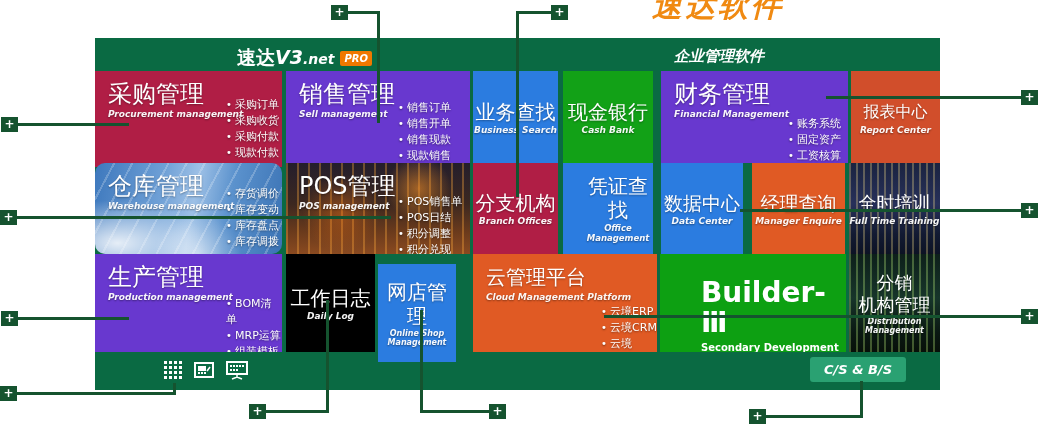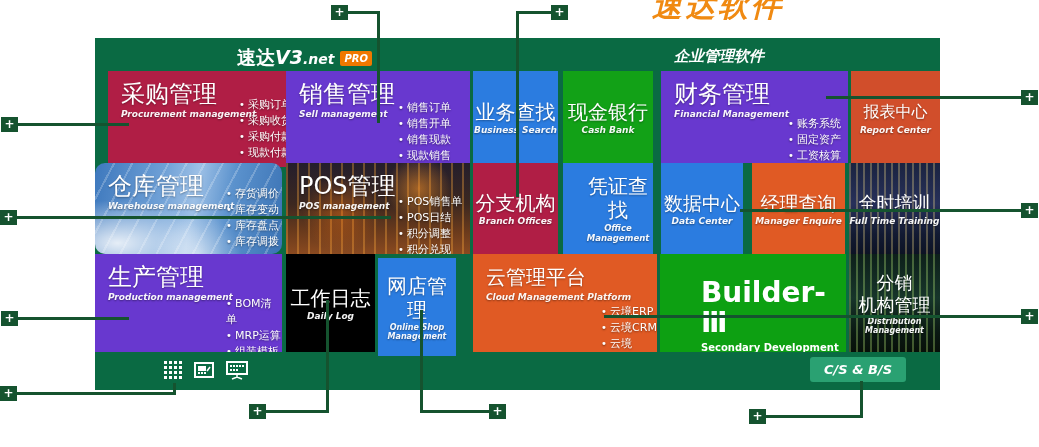--- a/index.html
+++ b/index.html
@@ -69,21 +69,21 @@
     <span>速达软件</span>
   </div>
 
   <div class="panel"></div>
 
   <div class="logo">
     <span>速达</span><span class="ver">V3</span><span class="suffix">.net</span><span class="pro">PRO</span>
   </div>
   <div class="ent-title">企业管理软件</div>
 
-  <div class="tile pad" style="left:95px;top:71px;width:187px;height:96px;background:#b01e45;margin-left:13px;">
+  <div class="tile pad" style="left:95px;top:71px;width:187px;height:96px;background:#b01e45;">
     <div class="t-title">采购管理</div>
     <div class="t-sub">Procurement management</div>
     <ul class="bullets" style="left:131px;top:26px;">
       <li>采购订单</li>
       <li>采购收货</li>
       <li>采购付款</li>
       <li>现款付款</li>
     </ul>
   </div>
 
@@ -179,21 +179,21 @@
       <li>组装模板</li>
 
     </ul>
   </div>
 
   <div class="tile center-tile" style="left:286px;top:254px;width:89px;height:98px;background:#000000;">
     <div class="t-title">工作日志</div>
     <div class="t-sub">Daily Log</div>
   </div>
 
-  <div class="tile center-tile" style="left:378px;top:258px;width:78px;height:98px;background:#2b7ce0;">
+  <div class="tile center-tile" style="left:378px;top:264px;width:78px;height:98px;background:#2b7ce0;">
     <div class="t-title">网店管理</div>
     <div class="t-sub" style="font-size:8px;">Online Shop Management</div>
   </div>
 
   <div class="tile pad" style="left:473px;top:254px;width:184px;height:98px;background:#e05a24;">
     <div class="t-title" style="font-size:20px;">云管理平台</div>
     <div class="t-sub">Cloud Management Platform</div>
     <ul class="bullets" style="left:128px;top:50px;">
       <li>云境ERP</li>
       <li>云境CRM</li>

